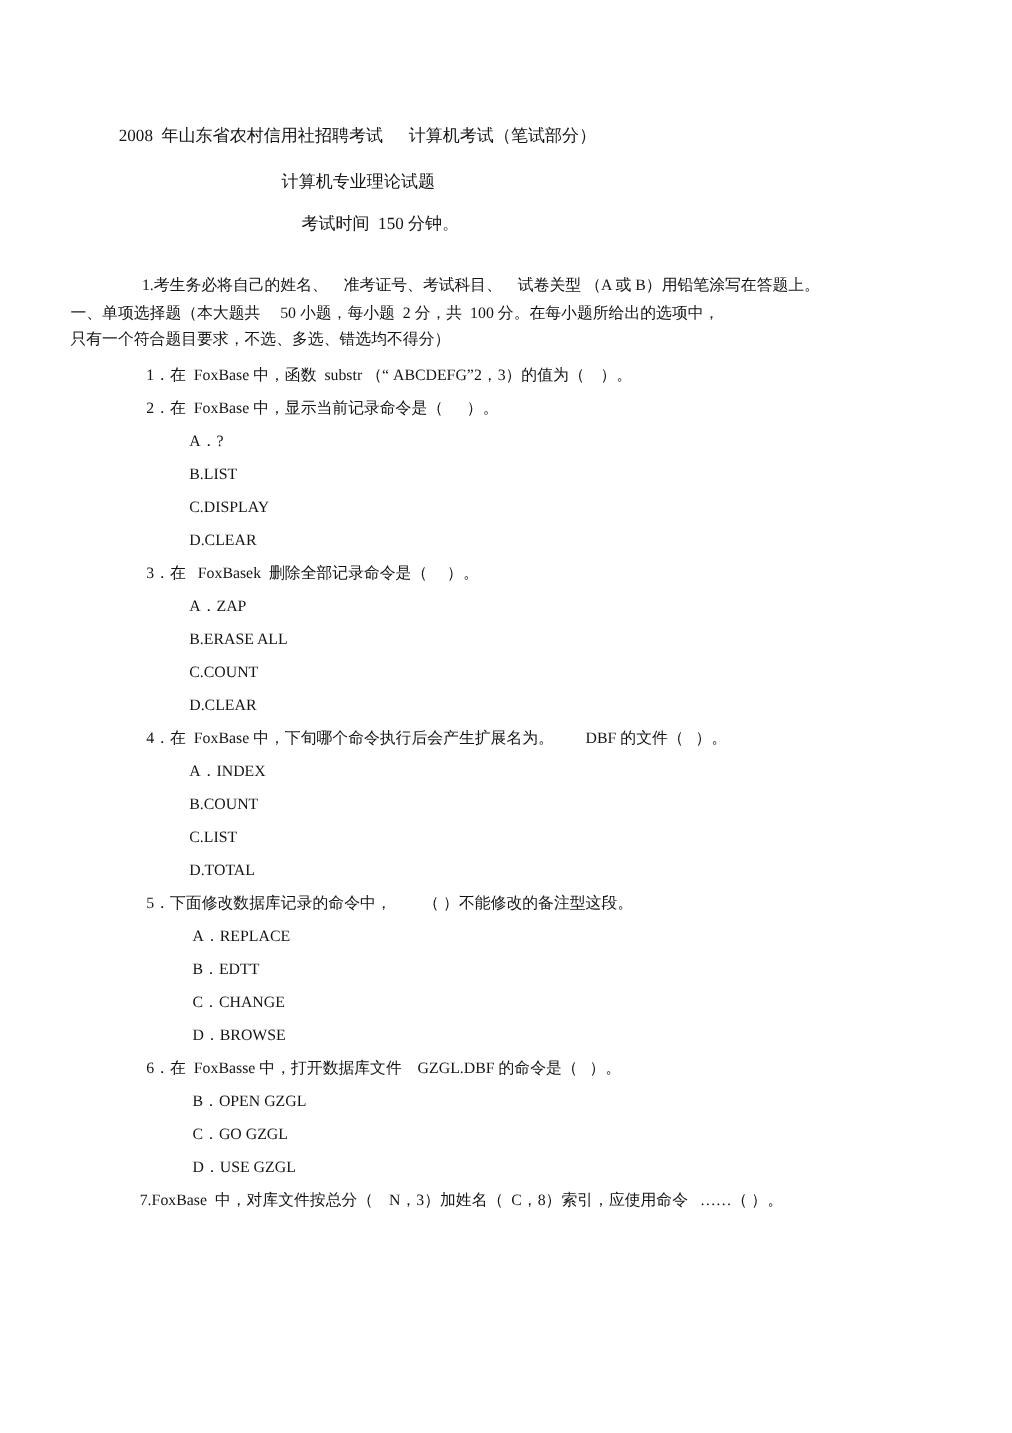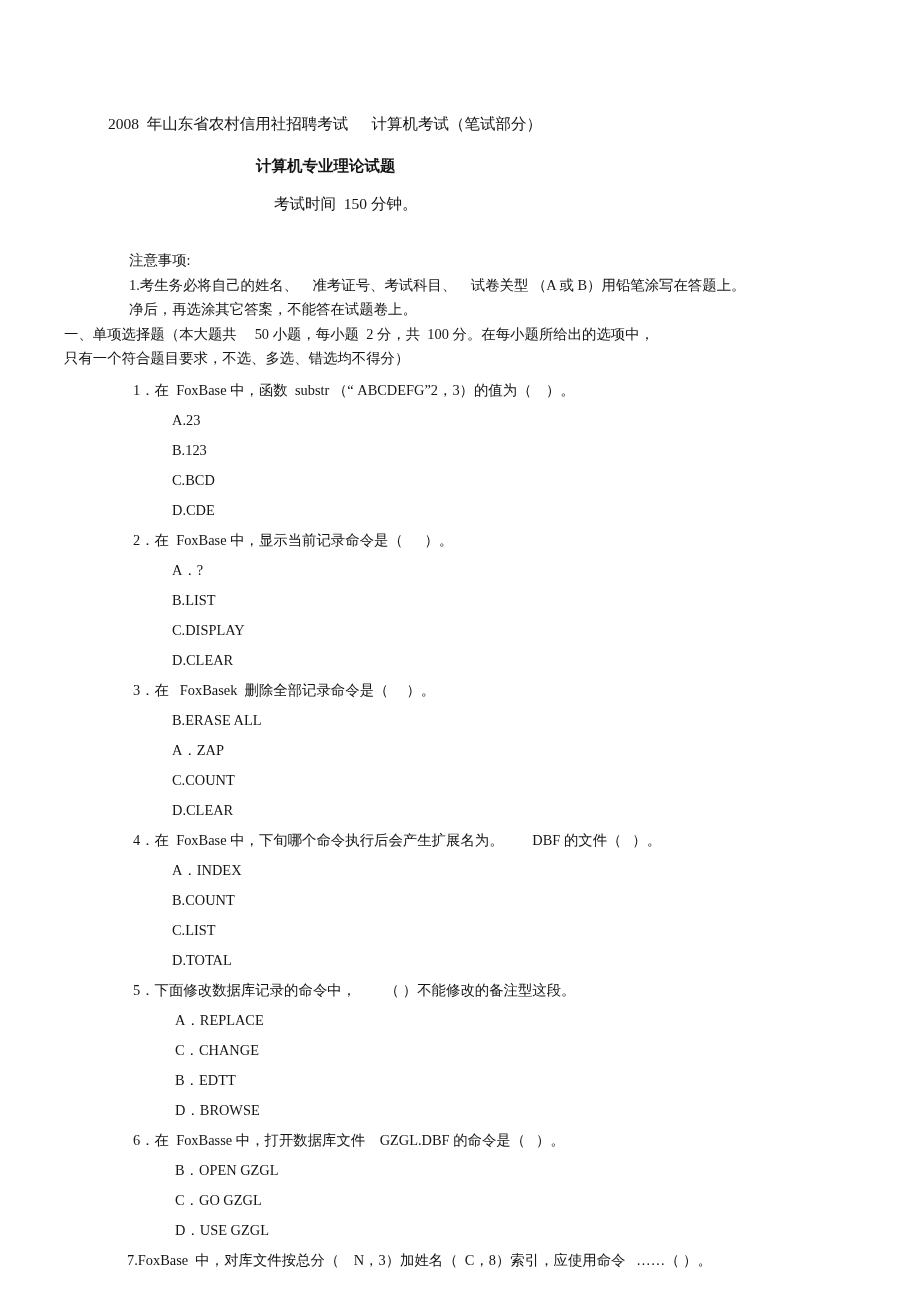--- a/index.html
+++ b/index.html
@@ -32,21 +32,20 @@
     line-height: 24px;
     white-space: pre;
     color: #141414;
   }
   .header-main {
     padding-left: 108px;
   }
   .header-sub {
     padding-left: 256px;
     padding-top: 18px;
-    font-weight: bold;
   }
   .header-time {
     padding-left: 274px;
     padding-top: 14px;
   }
 
   
   .notice {
     padding-top: 32px;
     padding-left: 8px;
@@ -108,78 +107,70 @@
 
 <div class="page">
 
   <div class="doc-header">
     <div class="header-line header-main">2008  年山东省农村信用社招聘考试      计算机考试（笔试部分）</div>
     <div class="header-line header-sub">计算机专业理论试题</div>
     <div class="header-line header-time">考试时间  150 分钟。</div>
   </div>
 
   <div class="notice">
-    <div class="notice-line">注意事项:</div>
     <div class="notice-line">1.考生务必将自己的姓名、    准考证号、考试科目、    试卷关型 （A 或 B）用铅笔涂写在答题上。</div>
-    <div class="notice-line">净后，再选涂其它答案，不能答在试题卷上。</div>
   </div>
 
   <div class="section-head">
     <div class="section-line">一、单项选择题（本大题共     50 小题，每小题  2 分，共  100 分。在每小题所给出的选项中，</div>
     <div class="section-line">只有一个符合题目要求，不选、多选、错选均不得分）</div>
   </div>
 
   <div class="questions">
 
     <div class="question">
       <div class="q-stem">1．在  FoxBase 中，函数  substr （“ ABCDEFG”2，3）的值为（    ）。</div>
-      <ul class="q-options">
-        <li class="q-option">A.23</li>
-        <li class="q-option">B.123</li>
-        <li class="q-option">C.BCD</li>
-        <li class="q-option">D.CDE</li>
-      </ul>
     </div>
 
     <div class="question">
       <div class="q-stem">2．在  FoxBase 中，显示当前记录命令是（      ）。</div>
       <ul class="q-options">
         <li class="q-option">A．?</li>
         <li class="q-option">B.LIST</li>
         <li class="q-option">C.DISPLAY</li>
         <li class="q-option">D.CLEAR</li>
       </ul>
     </div>
 
     <div class="question">
       <div class="q-stem">3．在   FoxBasek  删除全部记录命令是（     ）。</div>
       <ul class="q-options">
+        <li class="q-option">A．ZAP</li>
         <li class="q-option">B.ERASE ALL</li>
-        <li class="q-option">A．ZAP</li>
         <li class="q-option">C.COUNT</li>
         <li class="q-option">D.CLEAR</li>
       </ul>
     </div>
 
     <div class="question">
       <div class="q-stem">4．在  FoxBase 中，下旬哪个命令执行后会产生扩展名为。        DBF 的文件（   ）。</div>
       <ul class="q-options">
         <li class="q-option">A．INDEX</li>
         <li class="q-option">B.COUNT</li>
         <li class="q-option">C.LIST</li>
         <li class="q-option">D.TOTAL</li>
       </ul>
     </div>
 
     <div class="question">
       <div class="q-stem">5．下面修改数据库记录的命令中，        （ ）不能修改的备注型这段。</div>
       <ul class="q-options">
         <li class="q-option wide">A．REPLACE</li>
+        <li class="q-option wide">B．EDTT</li>
         <li class="q-option wide">C．CHANGE</li>
-        <li class="q-option wide">B．EDTT</li>
         <li class="q-option wide">D．BROWSE</li>
       </ul>
     </div>
 
     <div class="question">
       <div class="q-stem">6．在  FoxBasse 中，打开数据库文件    GZGL.DBF 的命令是（   ）。</div>
       <ul class="q-options">
         <li class="q-option wide">B．OPEN GZGL</li>
         <li class="q-option wide">C．GO GZGL</li>
         <li class="q-option wide">D．USE GZGL</li>

